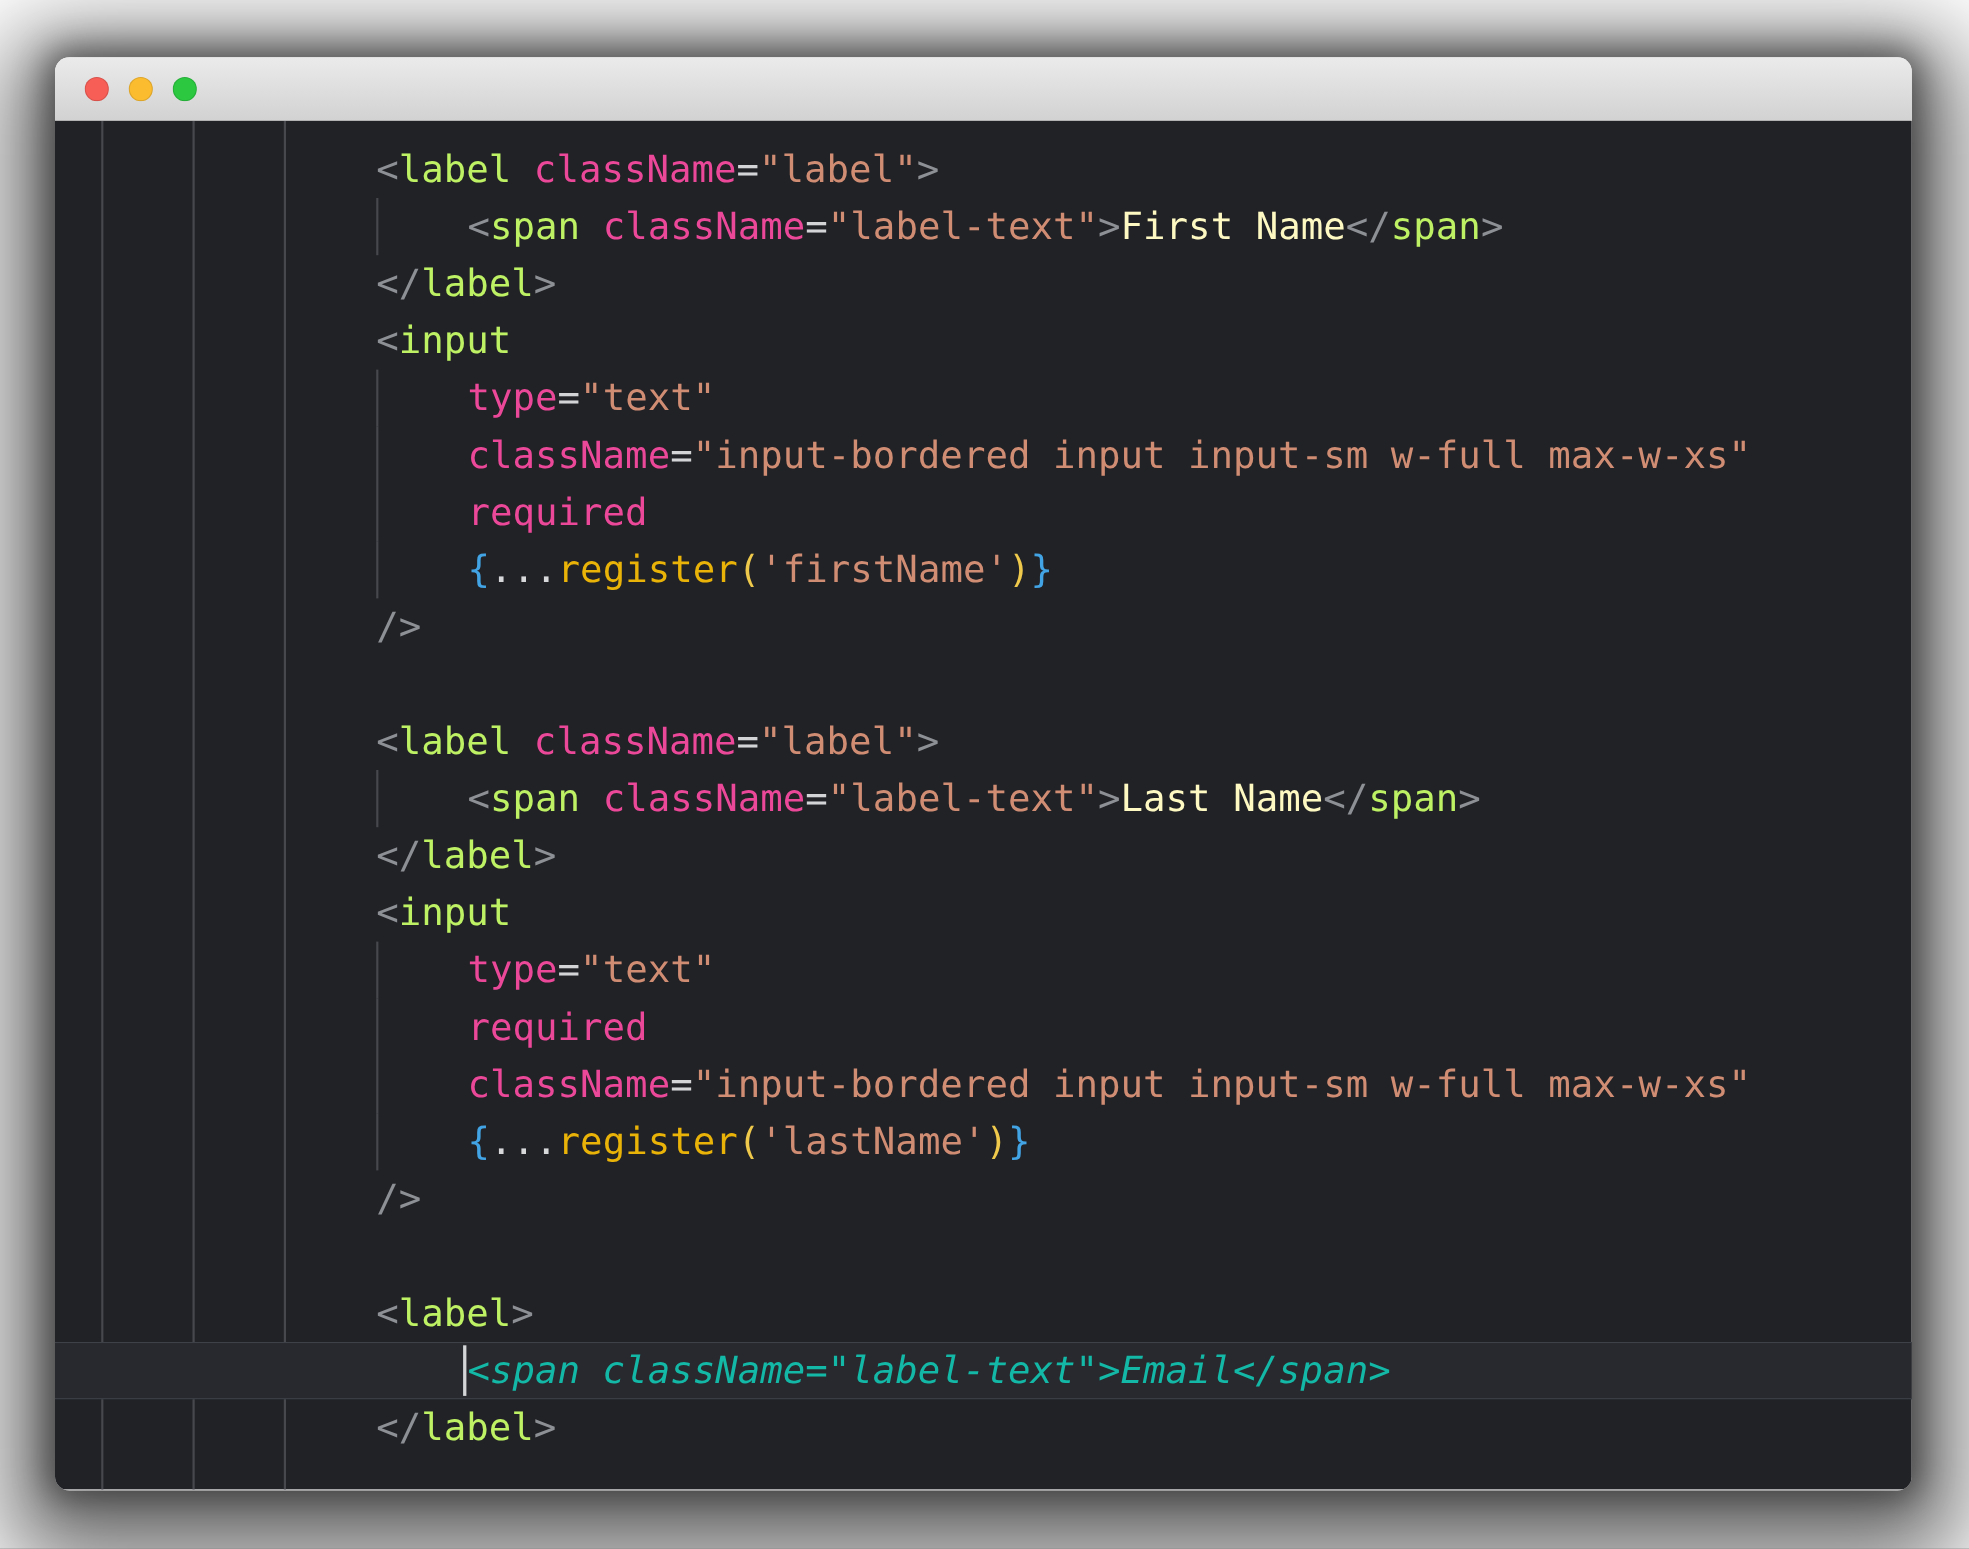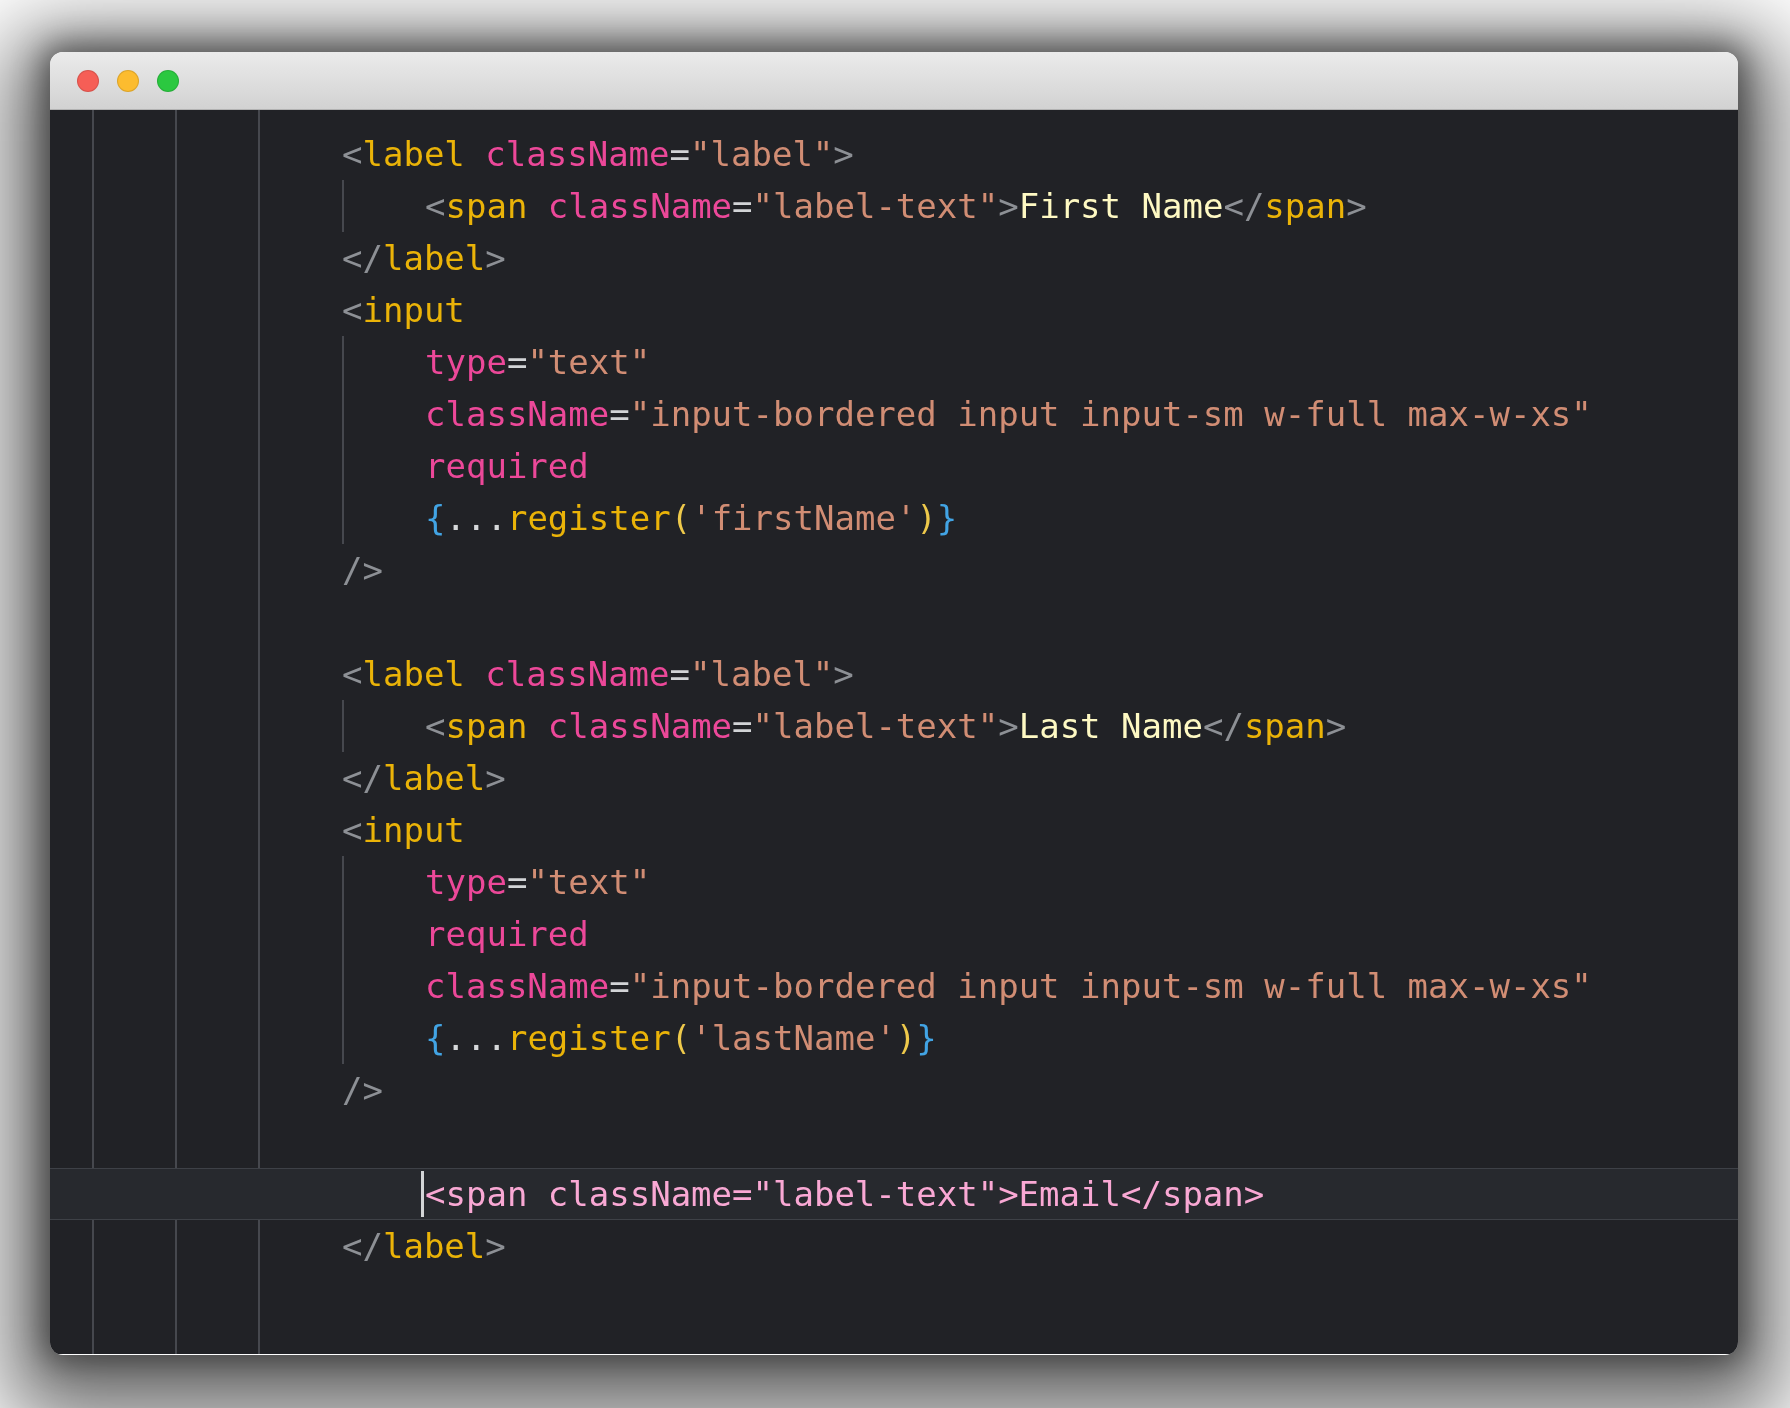--- a/index.html
+++ b/index.html
@@ -69,31 +69,31 @@
   }
   .cursor{
     position:absolute;
     left:371px;top:2px;
     width:3px;height:46px;
     background:#d3d5d7;
     z-index:2;
   }
   
   .tok-pu{color:#8d9095}
-  .tok-tag{color:#eab308}
+  .tok-tag{color:#bef264}
   .tok-attr{color:#ec4899}
   .tok-eq{color:#d2d4d6}
   .tok-str{color:#d18d74}
   .tok-tx{color:#fef9c3}
   .tok-pl{color:#d6d8da}
   .tok-br{color:#42a4e4}
   .tok-sp{color:#d6d8da}
   .tok-fn{color:#eab308}
   .tok-pa{color:#eec94b}
-  .tok-ghost{color:#f9a8d4;}
+  .tok-ghost{color:#14b8a6;font-style:italic}
 </style>
 </head>
 <body>
 
 <div class="stage">
   <div class="window">
     <div class="titlebar">
       <div class="traffic" id="traffic">
           <div class="light" style="background: rgb(246, 94, 86);"></div>
           <div class="light" style="background: rgb(252, 188, 47);"></div>
@@ -117,17 +117,18 @@
         <div class="line ind0"><span class="tok-pu">&lt;</span><span class="tok-tag">label</span><span class="tok-pl"> </span><span class="tok-attr">className</span><span class="tok-eq">=</span><span class="tok-str">"label"</span><span class="tok-pu">&gt;</span></div>
         <div class="line ind1 guided"><span class="tok-pu">&lt;</span><span class="tok-tag">span</span><span class="tok-pl"> </span><span class="tok-attr">className</span><span class="tok-eq">=</span><span class="tok-str">"label-text"</span><span class="tok-pu">&gt;</span><span class="tok-tx">Last Name</span><span class="tok-pu">&lt;/</span><span class="tok-tag">span</span><span class="tok-pu">&gt;</span></div>
         <div class="line ind0"><span class="tok-pu">&lt;/</span><span class="tok-tag">label</span><span class="tok-pu">&gt;</span></div>
         <div class="line ind0"><span class="tok-pu">&lt;</span><span class="tok-tag">input</span></div>
         <div class="line ind1 guided"><span class="tok-attr">type</span><span class="tok-eq">=</span><span class="tok-str">"text"</span></div>
         <div class="line ind1 guided"><span class="tok-attr">required</span></div>
         <div class="line ind1 guided"><span class="tok-attr">className</span><span class="tok-eq">=</span><span class="tok-str">"input-bordered input input-sm w-full max-w-xs"</span></div>
         <div class="line ind1 guided"><span class="tok-br">{</span><span class="tok-sp">...</span><span class="tok-fn">register</span><span class="tok-pa">(</span><span class="tok-str">'lastName'</span><span class="tok-pa">)</span><span class="tok-br">}</span></div>
         <div class="line ind0"><span class="tok-pu">/&gt;</span></div>
         <div class="line blank"></div>
+        <div class="line ind0"><span class="tok-pu">&lt;</span><span class="tok-tag">label</span><span class="tok-pu">&gt;</span></div>
         <div class="line ind1 ghost-line"><span class="cursor"></span><span class="tok-ghost">&lt;span className="label-text"&gt;Email&lt;/span&gt;</span></div>
         <div class="line ind0"><span class="tok-pu">&lt;/</span><span class="tok-tag">label</span><span class="tok-pu">&gt;</span></div>
       </div>
   </div>
 </div>
 
 </body></html>

